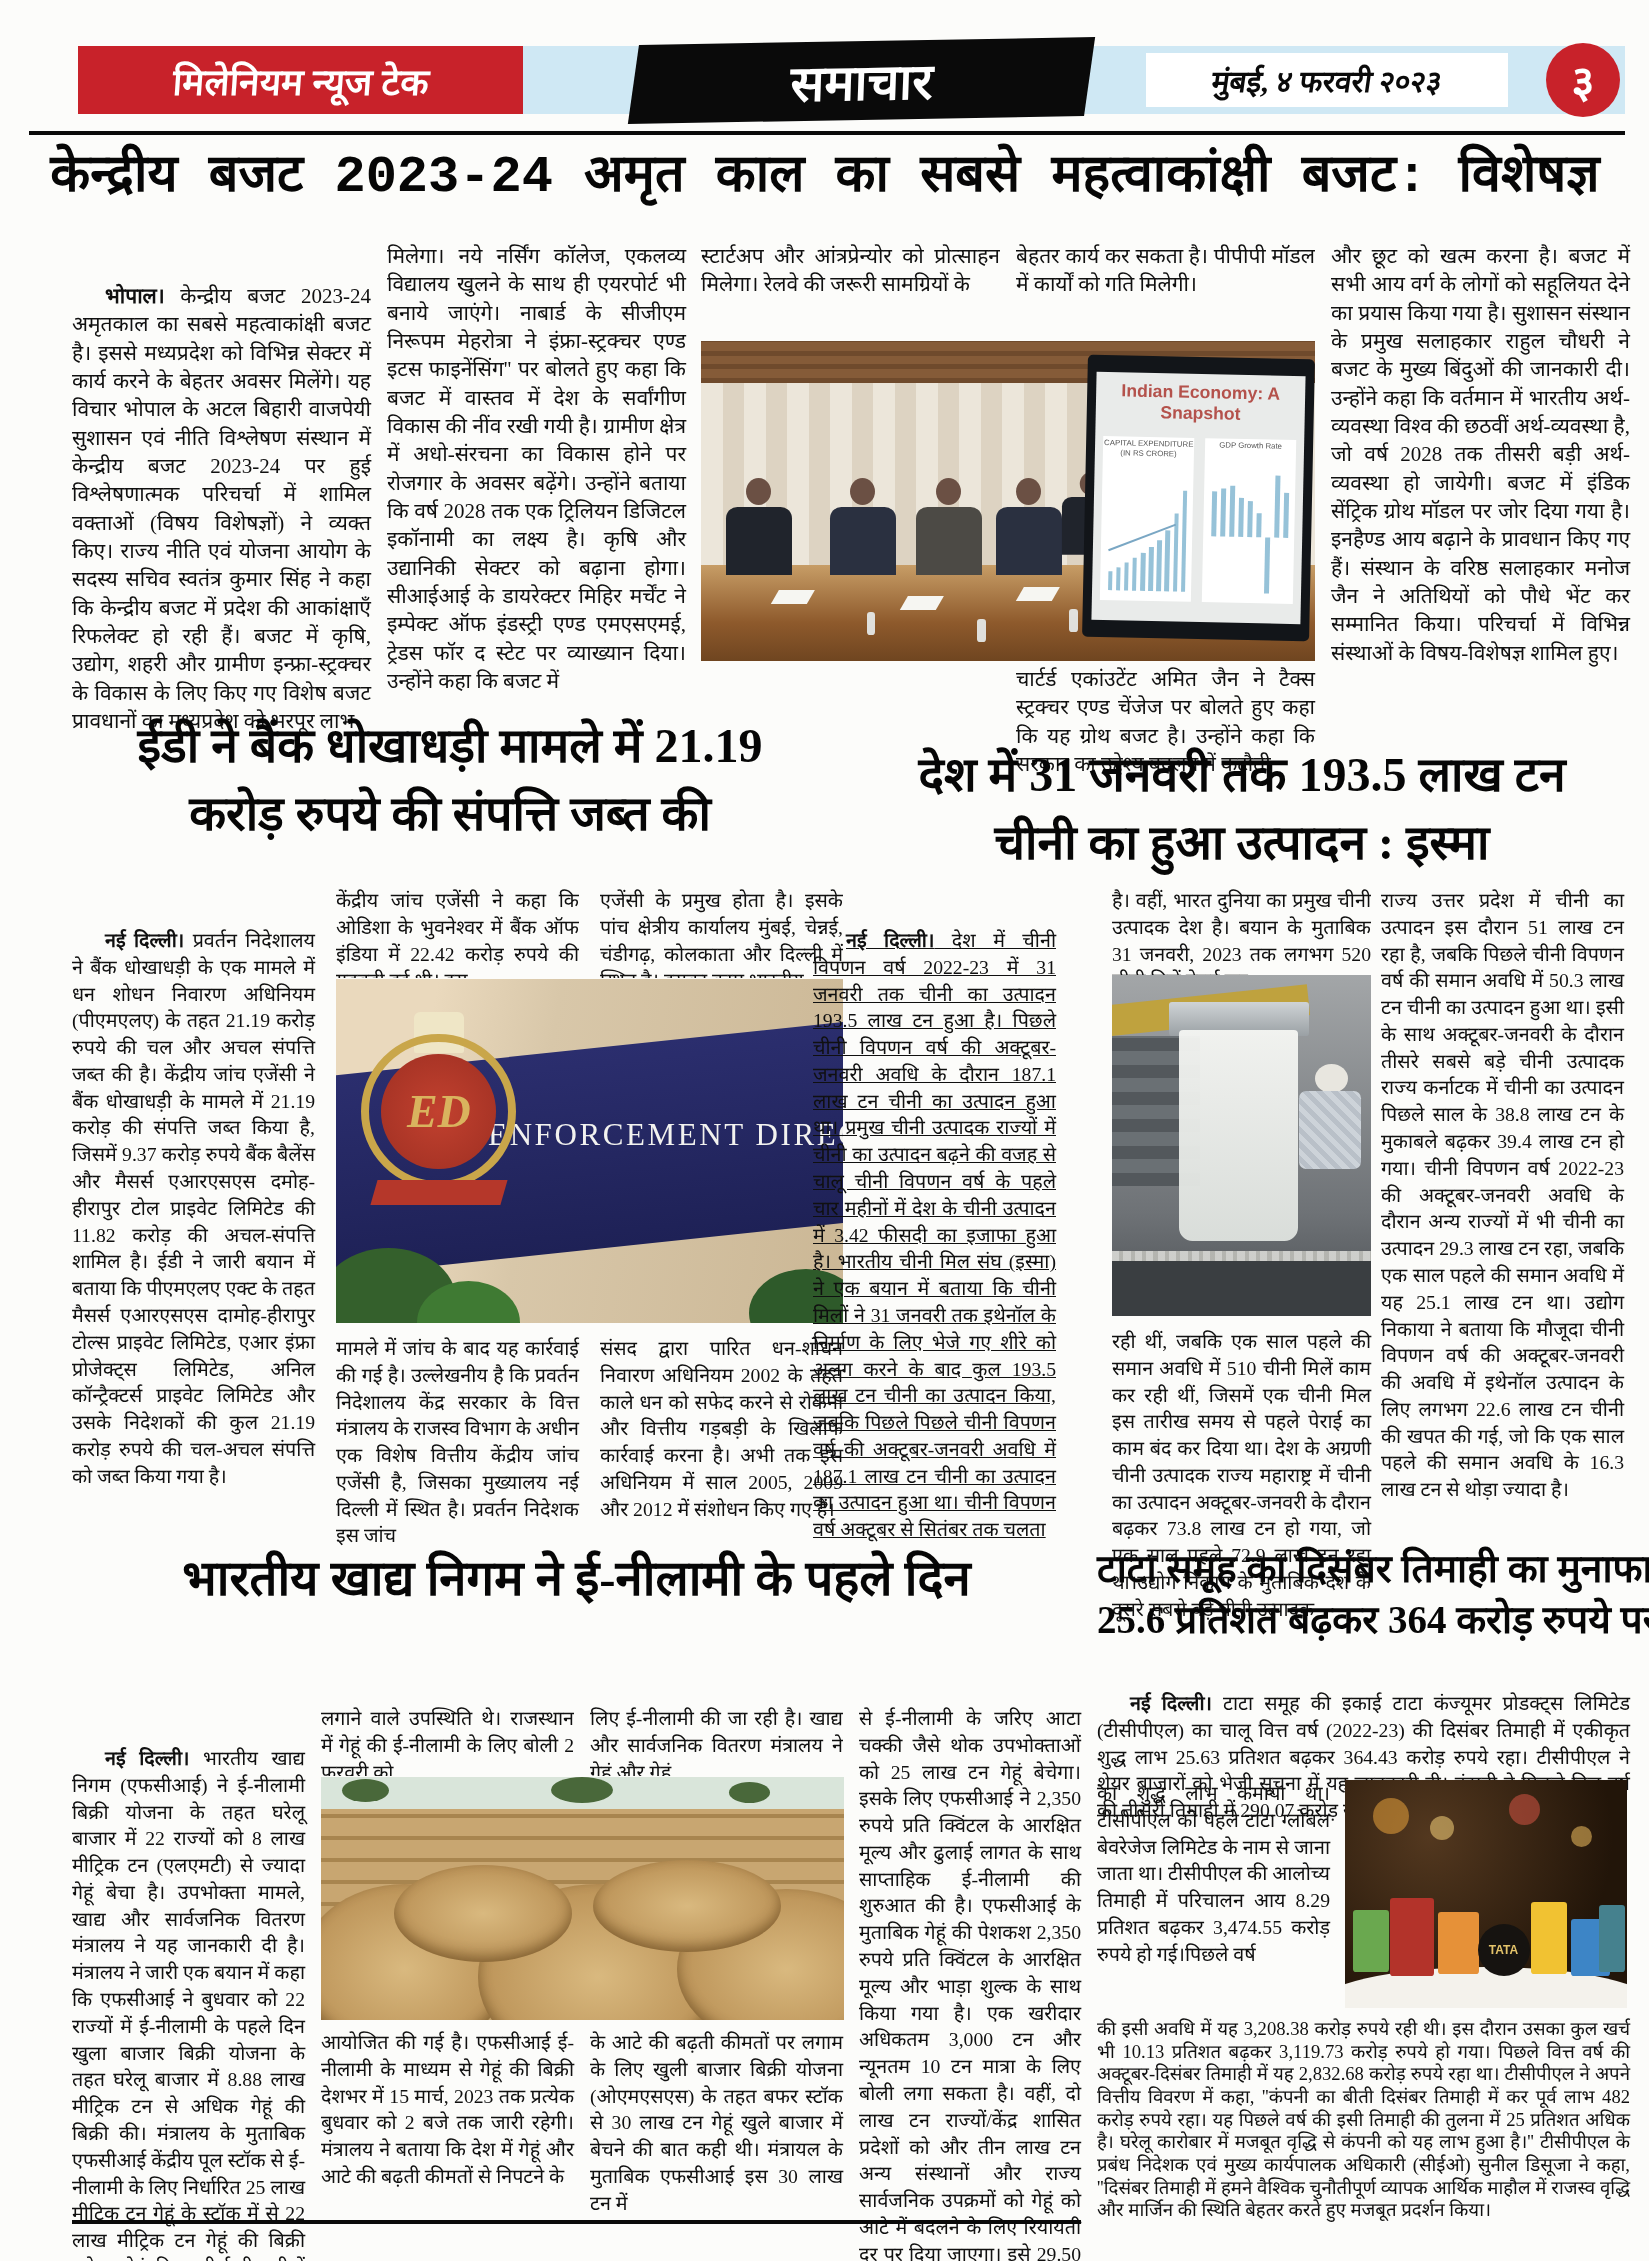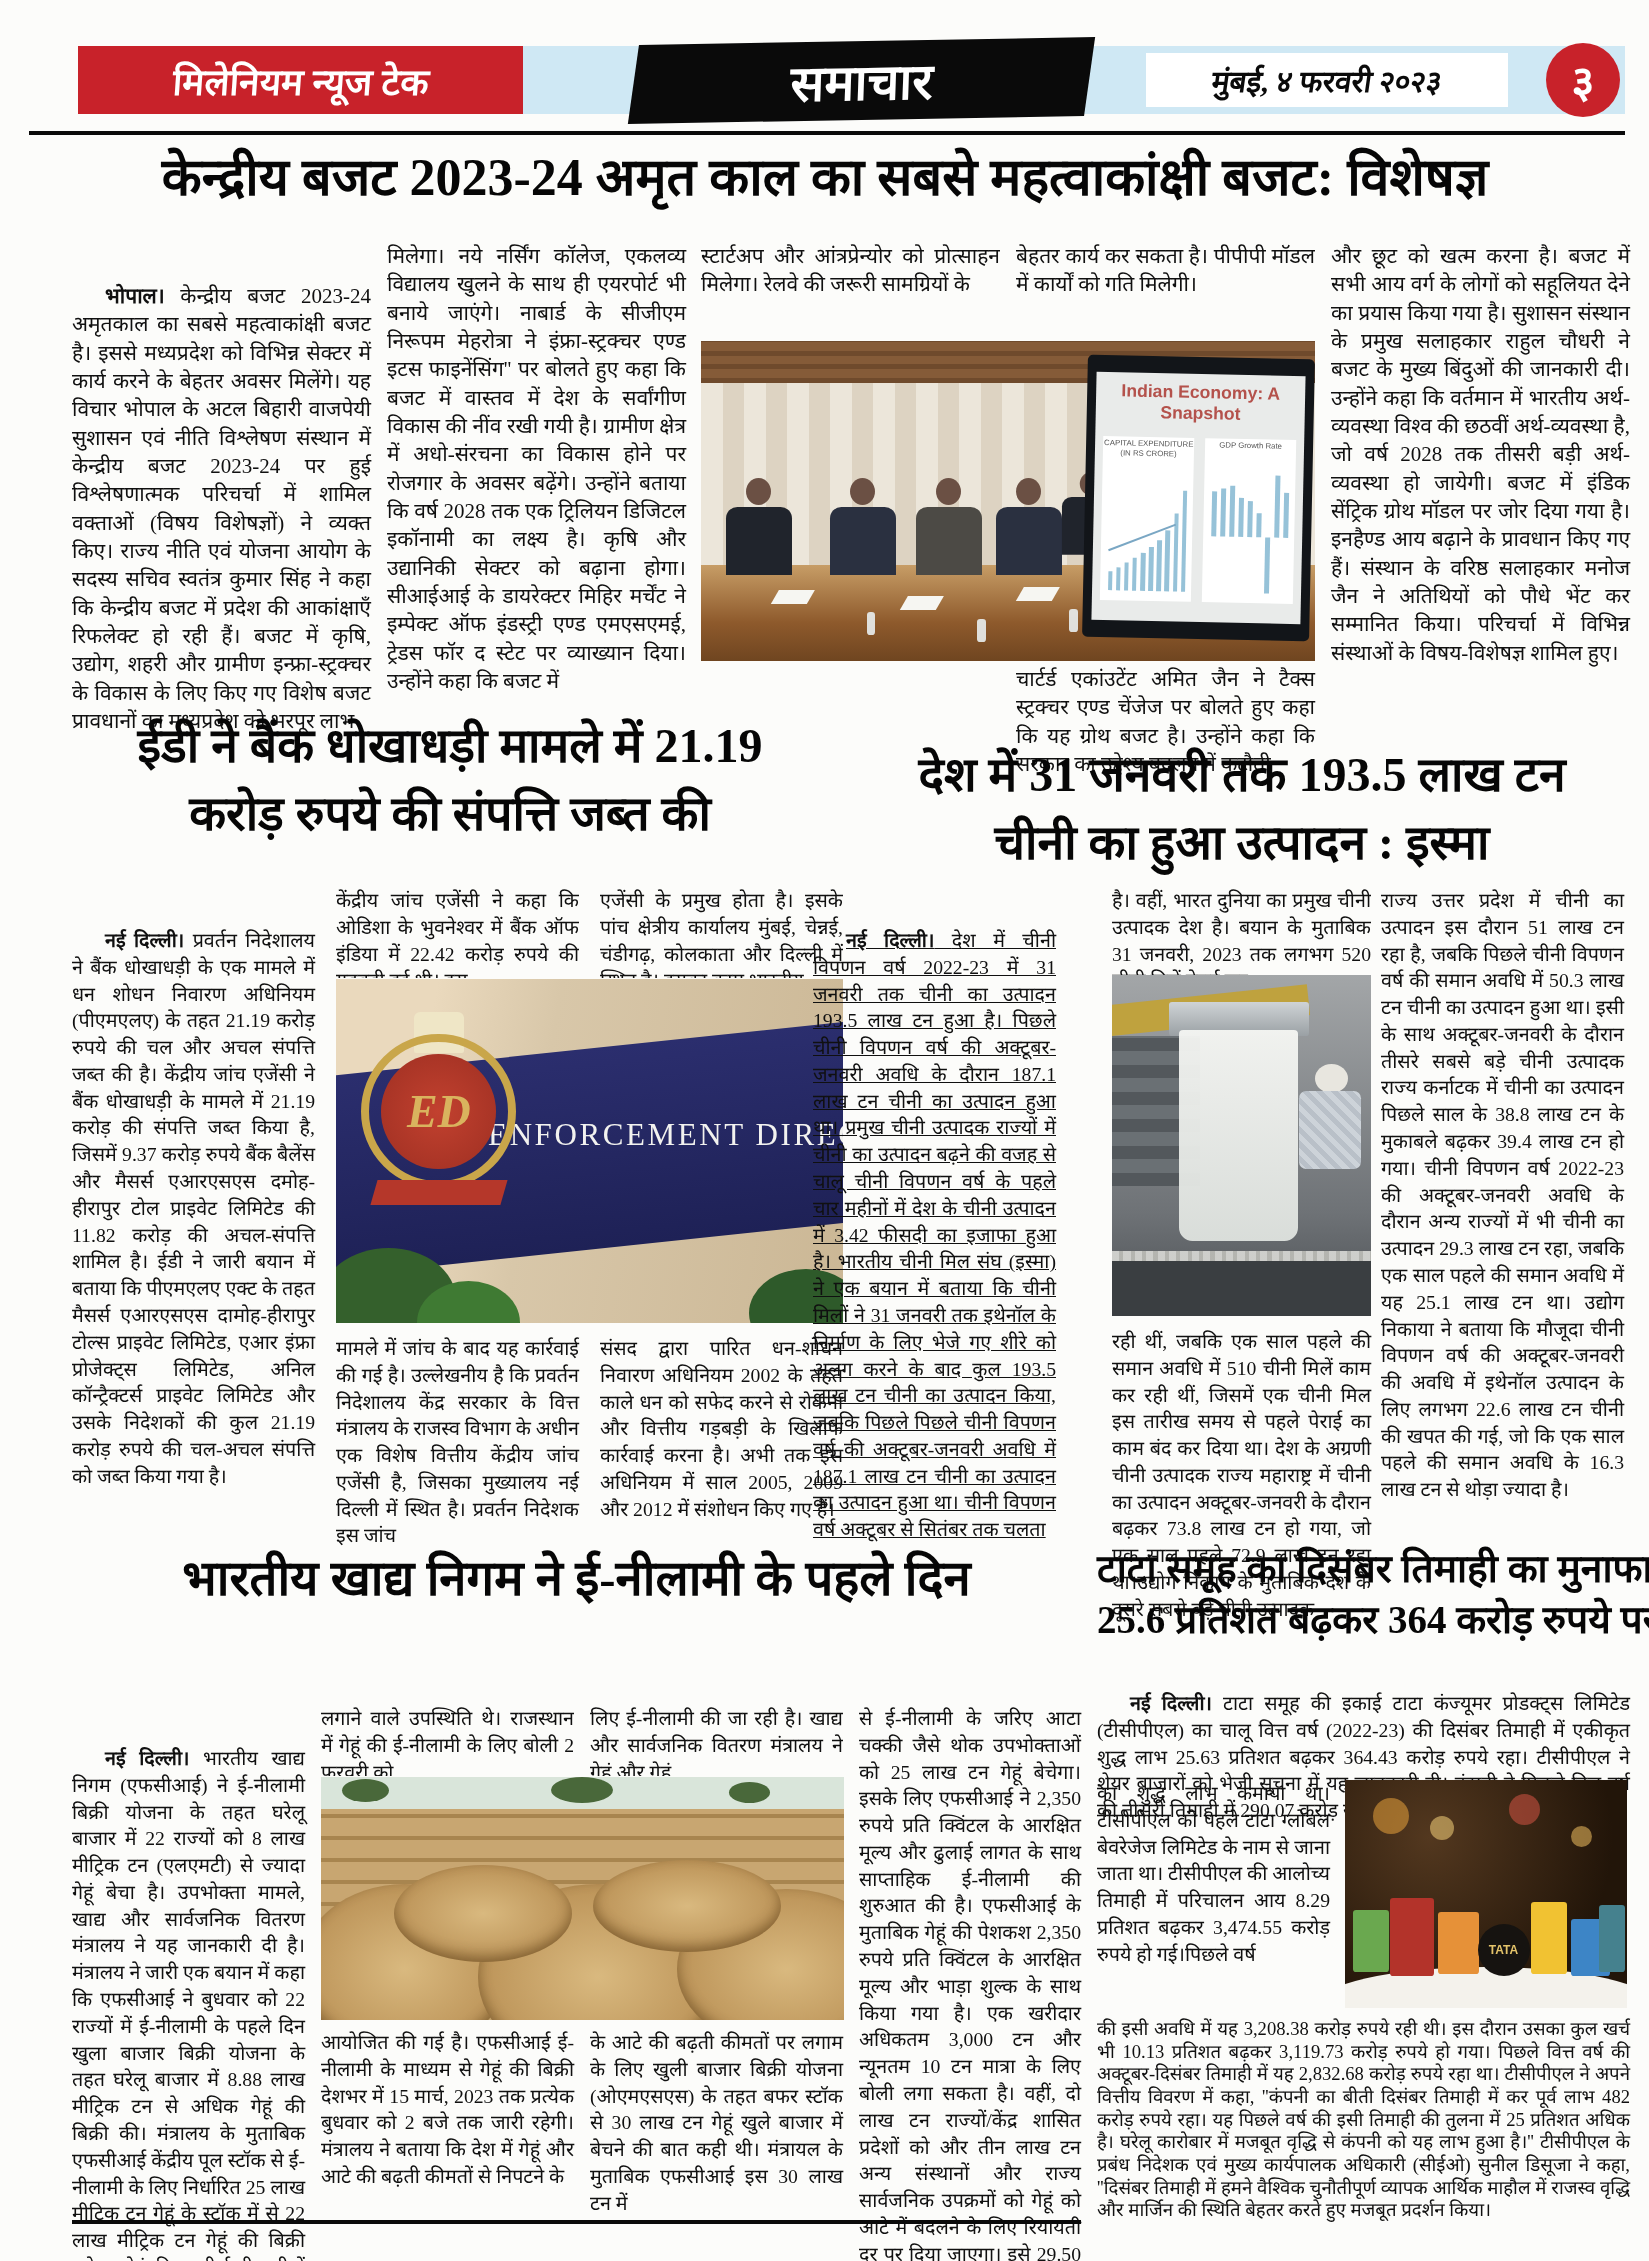--- a/index.html
+++ b/index.html
@@ -15,21 +15,21 @@
   .sectionbox span{color:#fff;font-weight:bold;font-size:50px;transform:skewX(6deg);}
   .datebox{position:absolute;left:1068px;top:7.2px;width:362px;height:54px;background:#fff;
            display:flex;align-items:center;justify-content:center;}
   .datebox span{font-weight:bold;font-size:30px;color:#0a0a0a;transform:skewX(-8deg);}
   .pagecircle{position:absolute;left:1468px;top:-3.1px;width:74px;height:74px;border-radius:50%;
               background:#c8222a;display:flex;align-items:center;justify-content:center;}
   .pagecircle span{color:#fff;font-size:44px;font-weight:bold;}
   .toprule{position:absolute;left:28.5px;top:131px;width:1596px;height:4.1px;background:#0a0a0a;}
   
   .h1{position:absolute;left:36px;top:149px;width:1578px;text-align:center;
-      font-size:52px;font-weight:bold;line-height:1.12;color:#060606;}
+      font-size:52px;font-weight:bold;line-height:1.12;color:#060606;font-family:Liberation Mono, monospace;}
   .h2{position:absolute;text-align:center;font-weight:bold;color:#060606;line-height:1.42;}
   .h2 div{white-space:nowrap;}
   
   .col{position:absolute;text-align:justify;font-size:21px;line-height:1.35;color:#101010;}
   .col2{font-size:19.7px;line-height:1.36;}
   .dl{font-weight:bold;}
   .lead{text-indent:33px;margin-top:40px;}
   .spacer{width:100%;}
   .ttext{overflow:hidden;}
   

